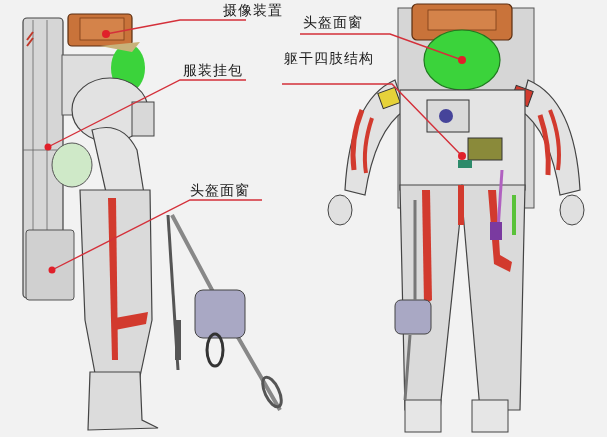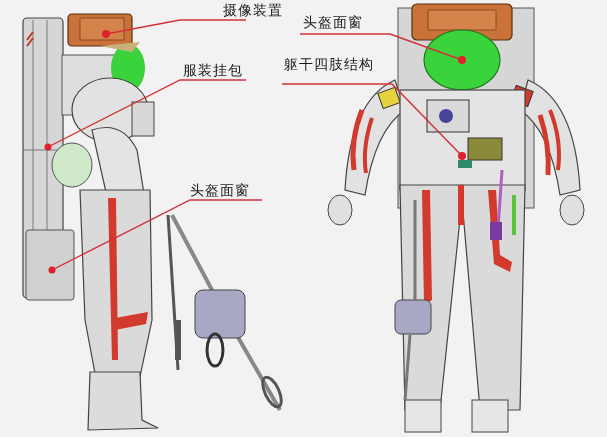--- a/index.html
+++ b/index.html
@@ -102,13 +102,13 @@
     <circle cx="52" cy="270" r="3.5"></circle>
     <circle cx="462" cy="60" r="4"></circle>
     <circle cx="462" cy="156" r="4"></circle>
   </g>
 </svg>
 
 <div class="label" style="left:183px; top:2px;margin-left:40px;">摄像装置</div>
 <div class="label" style="left:183px; top:62px;">服装挂包</div>
 <div class="label" style="left:190px; top:182px;">头盔面窗</div>
 <div class="label" style="left:303px; top:14px;text-align:center;">头盔面窗</div>
-<div class="label" style="left:284px; top:56px;">躯干四肢结构</div>
+<div class="label" style="left:284px; top:50px;">躯干四肢结构</div>
 
 </body></html>

